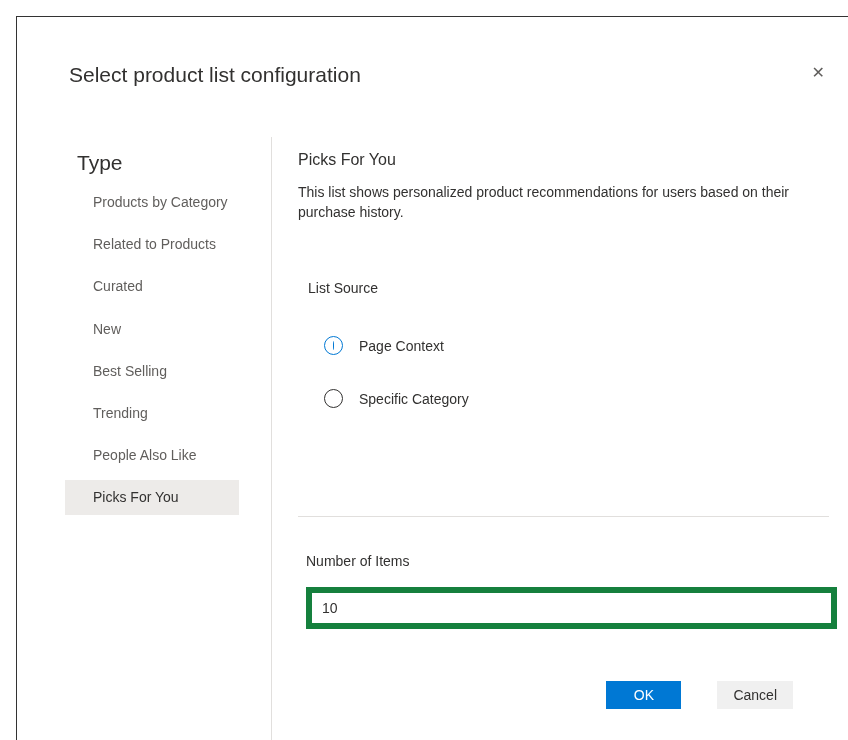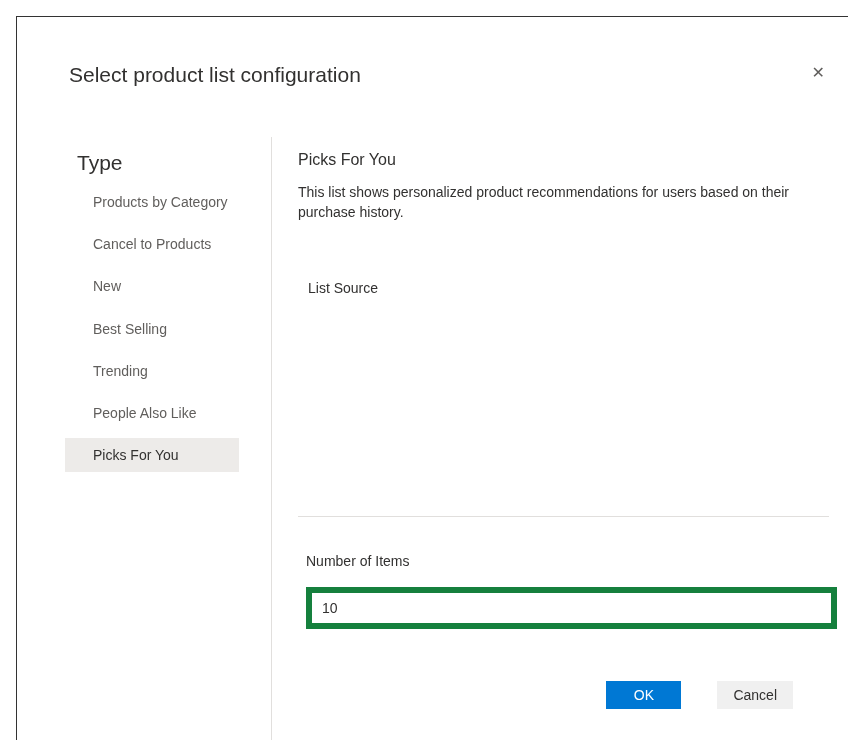--- a/index.html
+++ b/index.html
@@ -180,34 +180,47 @@
   <div class="dialog-header">
     <div class="dialog-title">Select product list configuration</div>
     <div class="close-btn">✕</div>
   </div>
 
   <div class="dialog-body">
     <div class="sidebar">
       <div class="sidebar-heading">Type</div>
       <ul class="sidebar-list">
         <li class="sidebar-item"><span>Products by Category</span></li>
-        <li class="sidebar-item"><span>Cancel to Products</span></li>
+        <li class="sidebar-item"><span>Related to Products</span></li>
+        <li class="sidebar-item"><span>Curated</span></li>
         <li class="sidebar-item"><span>New</span></li>
         <li class="sidebar-item"><span>Best Selling</span></li>
         <li class="sidebar-item"><span>Trending</span></li>
         <li class="sidebar-item"><span>People Also Like</span></li>
         <li class="sidebar-item selected"><span>Picks For You</span></li>
       </ul>
     </div>
 
     <div class="main">
       <div class="main-title">Picks For You</div>
       <div class="main-desc">This list shows personalized product recommendations for users based on their purchase history.</div>
 
       <div class="section-label">List Source</div>
+      <div class="radio-group">
+        <div class="radio-row">
+          <span class="radio-outer checked">
+              <span class="radio-inner"></span>
+            </span>
+          <span class="radio-label">Page Context</span>
+        </div>
+        <div class="radio-row">
+          <span class="radio-outer"></span>
+          <span class="radio-label">Specific Category</span>
+        </div>
+      </div>
 
       <div class="bottom-form">
         <label class="field-label">Number of Items</label>
         <input type="text" class="text-input" value="10" style="">
       </div>
 
       <div class="dialog-footer">
         <button class="btn btn-primary">OK</button>
         <button class="btn btn-default">Cancel</button>
       </div>

